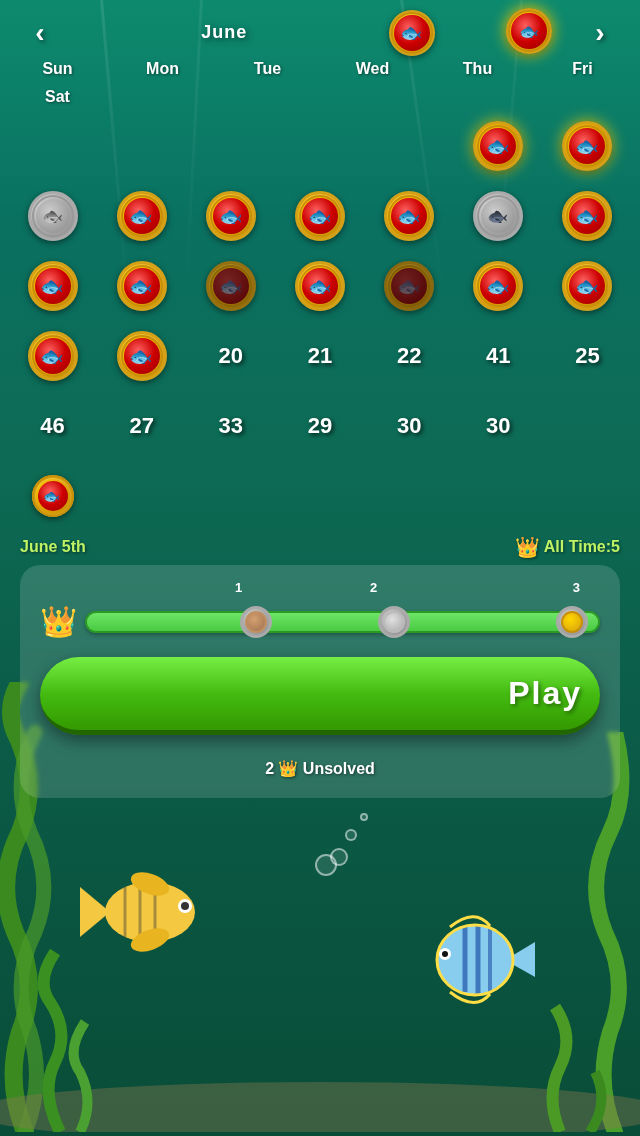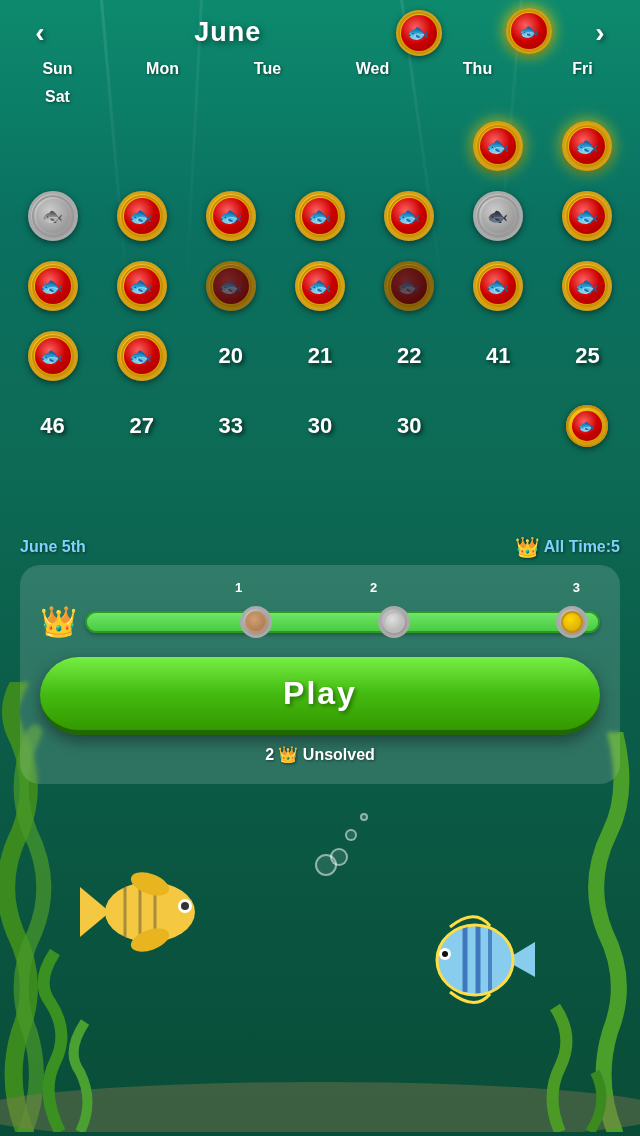--- a/index.html
+++ b/index.html
@@ -50,21 +50,21 @@
       font-size: 28px;
       font-weight: bold;
       cursor: pointer;
       text-shadow: 2px 2px 4px rgba(0,0,0,0.5);
       width: 40px;
       text-align: center;
     }
 
     .month-title {
       color: white;
-      font-size: 27px;
+      font-size: 18px;
       font-weight: bold;
       text-shadow: 2px 2px 6px rgba(0,0,0,0.5);
       letter-spacing: 1px;
     }
 
     
     .calendar {
       width: 100%;
       padding: 0 10px;
     }
@@ -180,21 +180,21 @@
       font-weight: bold;
       text-shadow: 2px 2px 4px rgba(0,0,0,0.7);
     }
 
     
     .info-bar {
       display: flex;
       justify-content: space-between;
       align-items: center;
       padding: 5px 20px;
-      color: #7dd3fc;
+      color: #bef264;
       font-size: 16px;
       font-weight: bold;
       text-shadow: 1px 1px 3px rgba(0,0,0,0.5);
     }
 
     
     .bottom-panel {
       position: absolute;
       bottom: 200px;
       left: 20px;
@@ -261,21 +261,22 @@
       background: linear-gradient(to bottom, #77ee44, #44bb11, #339900);
       border: none;
       border-bottom: 5px solid #226600;
       color: white;
       font-size: 32px;
       font-weight: bold;
       text-shadow: 2px 2px 4px rgba(0,0,0,0.4);
       cursor: pointer;
       box-shadow: 0 6px 15px rgba(0,0,0,0.4);
       letter-spacing: 2px;
-      margin-bottom: 10px;
+      margin-bottom: 24px;
+      text-align: right;
     }
 
     .unsolved-text {
       color: white;
       text-align: center;
       font-size: 16px;
       font-weight: bold;
       text-shadow: 1px 1px 3px rgba(0,0,0,0.5);
     }
 
@@ -558,20 +559,23 @@
     <div class="cal-cell">
       <span class="day-number">46</span>
     </div>
     <div class="cal-cell">
       <span class="day-number">27</span>
     </div>
     <div class="cal-cell">
       <span class="day-number">33</span>
     </div>
     <div class="cal-cell">
+      <span class="day-number">29</span>
+    </div>
+    <div class="cal-cell">
       <span class="day-number">30</span>
     </div>
 
     <div class="cal-cell">
       <span class="day-number">30</span>
     </div>
     <div class="cal-cell"></div>
     <div class="cal-cell">
       <div class="coin-gold" style="width:42px;height:42px;">
         <div class="coin-inner-red" style="width:30px;height:30px;">

